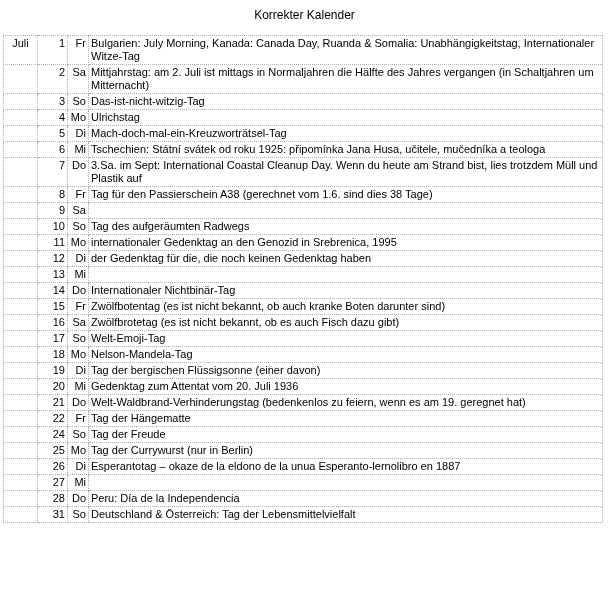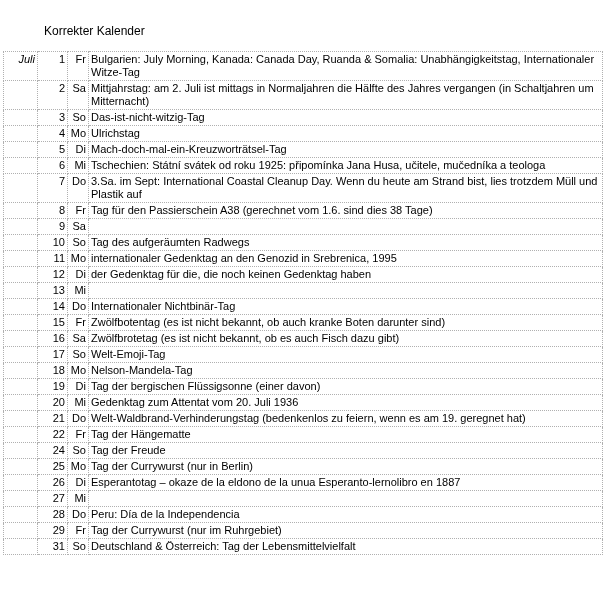--- a/index.html
+++ b/index.html
@@ -10,44 +10,43 @@
     color: #000000;
     font-family: "Liberation Sans", sans-serif;
   }
   .page {
     width: 609px;
     height: 592px;
     background: #ffffff;
     overflow: hidden;
   }
   .title {
-    text-align: left;
+    text-align: center;
     font-size: 12px;
     line-height: 14px;
-    padding-top: 24px;
+    padding-top: 8px;
     margin-bottom: 13px;
     color: #000000;
-    margin-left: 44px;
   }
   table.calendar {
     border-collapse: collapse;
     table-layout: fixed;
     width: 600px;
     margin-left: 3px;
   }
   table.calendar td {
     border: 1px dotted #b0b0b0;
     font-size: 11px;
     line-height: 13px;
     vertical-align: top;
     padding: 1px 2px;
     overflow: hidden;
     white-space: normal;
   }
-  td.col-month { width: 34px; text-align: right; font-style: italic; }
+  td.col-month { width: 34px; text-align: center; }
   td.col-day   { width: 30px; text-align: right; }
   td.col-weekday { width: 21px; text-align: right; padding-left: 2px; }
   td.col-desc  { text-align: left; padding-left: 3px; white-space: pre-wrap; }
 </style>
 </head>
 <body>
 
 <div class="page">
   <div class="title">Korrekter Kalender</div>
 
@@ -237,26 +236,20 @@
     <td class="col-desc"></td>
   </tr>
 
   <tr>
     <td class="col-month"></td>
     <td class="col-day">28</td>
     <td class="col-weekday">Do</td>
     <td class="col-desc">Peru: Día de la Independencia</td>
   </tr>
 
-  <tr>
-    <td class="col-month"></td>
-    <td class="col-day">29</td>
-    <td class="col-weekday">Fr</td>
-    <td class="col-desc">Tag der Currywurst (nur im Ruhrgebiet)</td>
-  </tr>
 
 
   <tr>
     <td class="col-month"></td>
     <td class="col-day">31</td>
     <td class="col-weekday">So</td>
     <td class="col-desc">Deutschland &amp; Österreich: Tag der Lebensmittelvielfalt</td>
   </tr>
 </tbody>
   </table>

